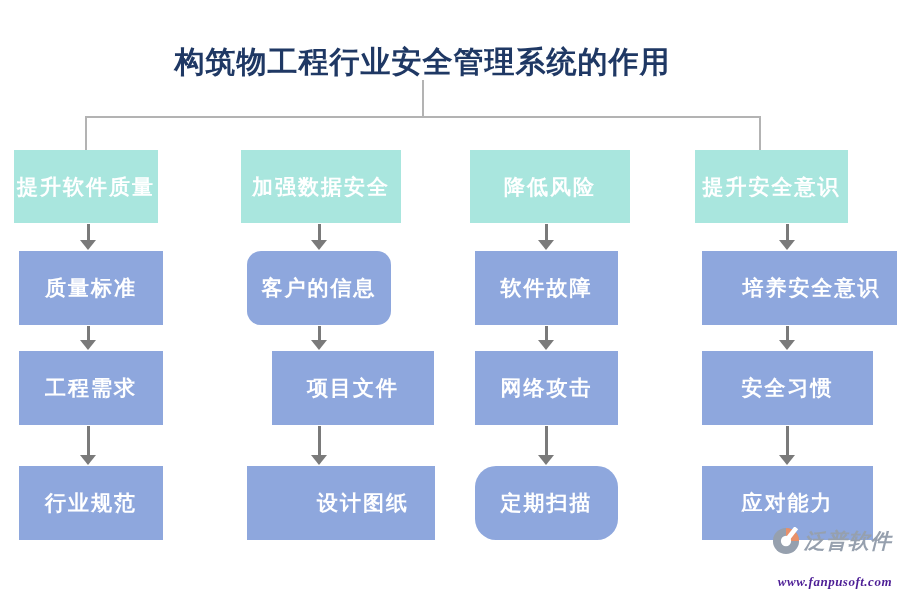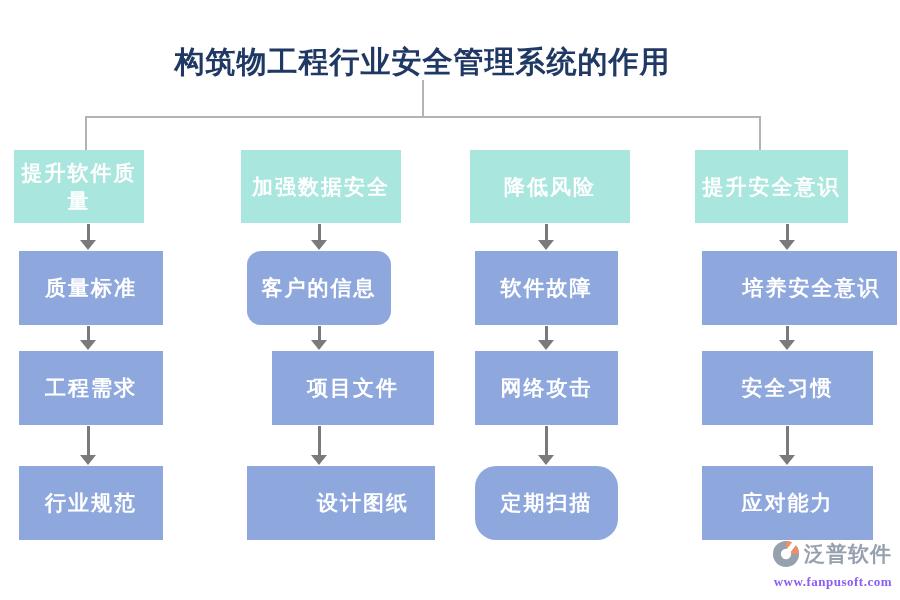--- a/index.html
+++ b/index.html
@@ -63,53 +63,54 @@
     border-left: 8px solid transparent;
     border-right: 8px solid transparent;
     border-top: 10px solid #7a7a7a;
   }
 
   .logo {
     position: absolute;
     right: 8px;
     bottom: 10px;
     text-align: right;
+    font-style: italic;
   }
   .logo-row {
     display: flex;
     align-items: center;
     justify-content: flex-end;
     gap: 4px;
   }
   .logo-name {
     font-size: 21px;
     font-weight: bold;
     color: #96A0AE;
     letter-spacing: 1px;
   }
   .logo-url {
     font-size: 13px;
     font-weight: bold;
-    color: #8b5cf6;
-    margin-top: 6px;
+    color: #4c1d95;
+    margin-top: 19px;
     letter-spacing: 0.5px;
   }
 </style>
 </head>
 <body>
 
 <div id="canvas">
 
   <div class="diagram-title">构筑物工程行业安全管理系统的作用</div>
 
   <svg class="connector-svg" width="900" height="600">
     <path d="M423 80 L423 117 M86 150 L86 117 L760 117 L760 150" fill="none" stroke="#B3B3B3" stroke-width="2"></path>
   </svg>
 
-  <div class="node header" style="left:14px;  top:150px; width:130px;">提升软件质量</div>
+  <div class="node header" style="left:14px;  top:150px; width:144px;">提升软件质量</div>
   <div class="node item" style="left:19px;  top:251px; width:144px;">质量标准</div>
   <div class="node item" style="left:19px;  top:351px; width:144px;">工程需求</div>
   <div class="node item" style="left:19px;  top:466px; width:144px;">行业规范</div>
   <div class="down-arrow" style="left:80px; top:224px; height:26px;">
       <div class="shaft"></div>
       <div class="head"></div>
     </div>
   <div class="down-arrow" style="left:80px; top:326px; height:24px;">
       <div class="shaft"></div>
       <div class="head"></div>

